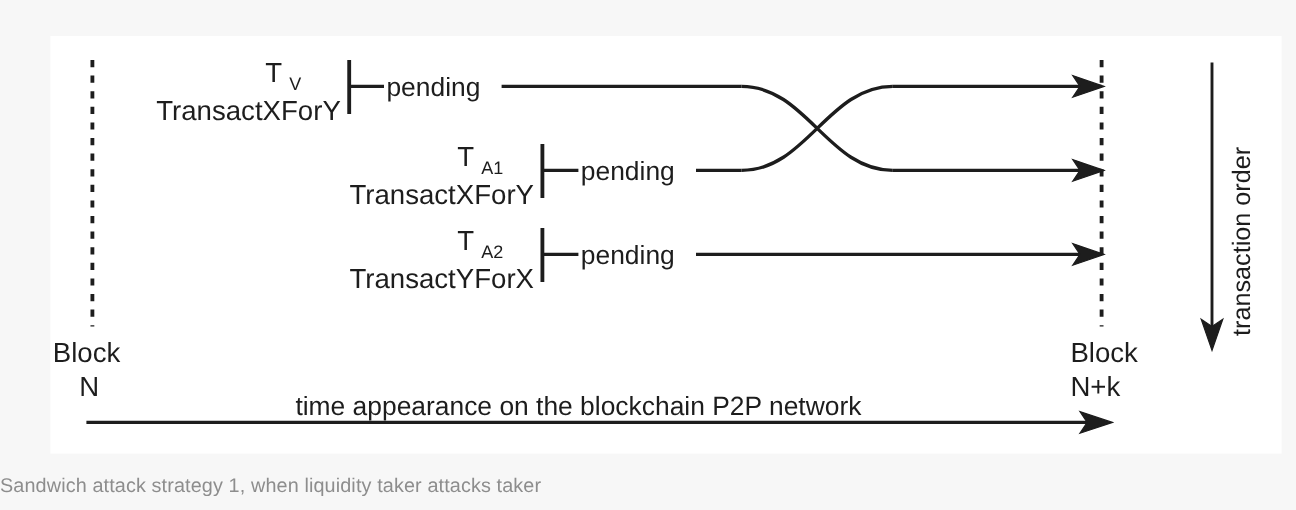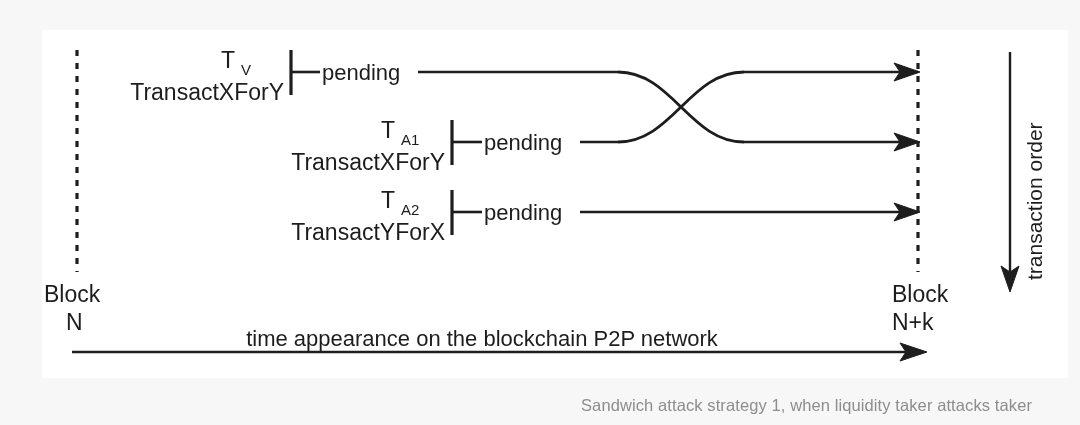--- a/index.html
+++ b/index.html
@@ -29,21 +29,21 @@
   #diagram-svg {
     position: absolute;
     left: 0;
     top: 0;
   }
   #caption {
     position: absolute;
     left: 0;
     top: 396px;
     width: 1032px;
-    text-align: right;
+    text-align: left;
     font-family: "Liberation Sans", sans-serif;
     font-size: 16.5px;
     color: #8d8d8d;
     letter-spacing: 0.1px;
   }
   .diagram-text {
     font-family: "Liberation Sans", sans-serif;
     fill: #1d1d1d;
   }
   .tx-name {

